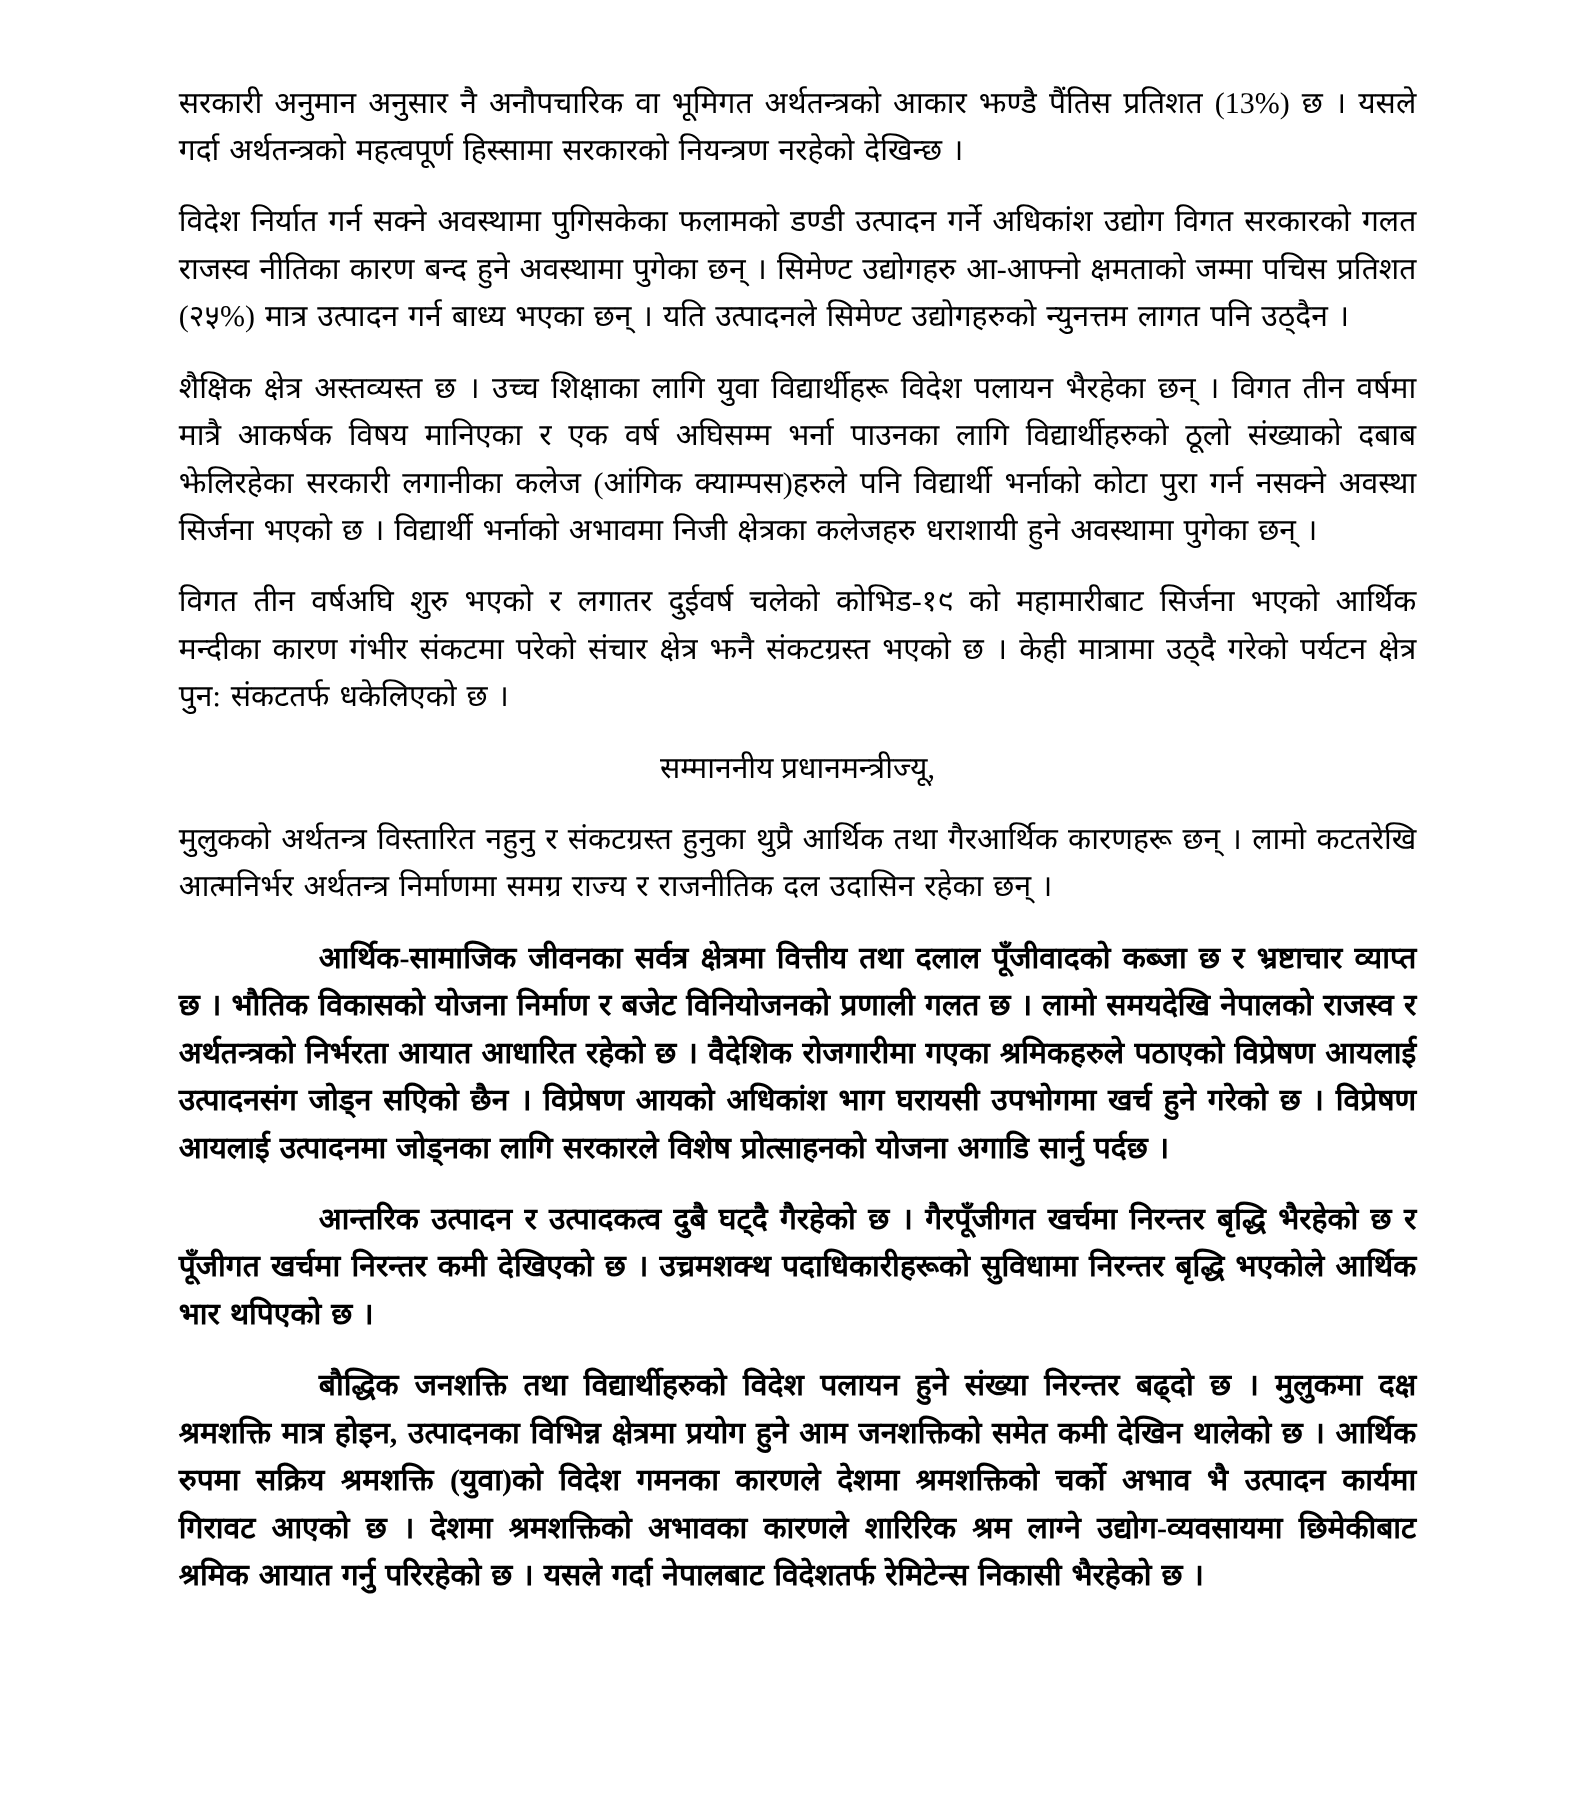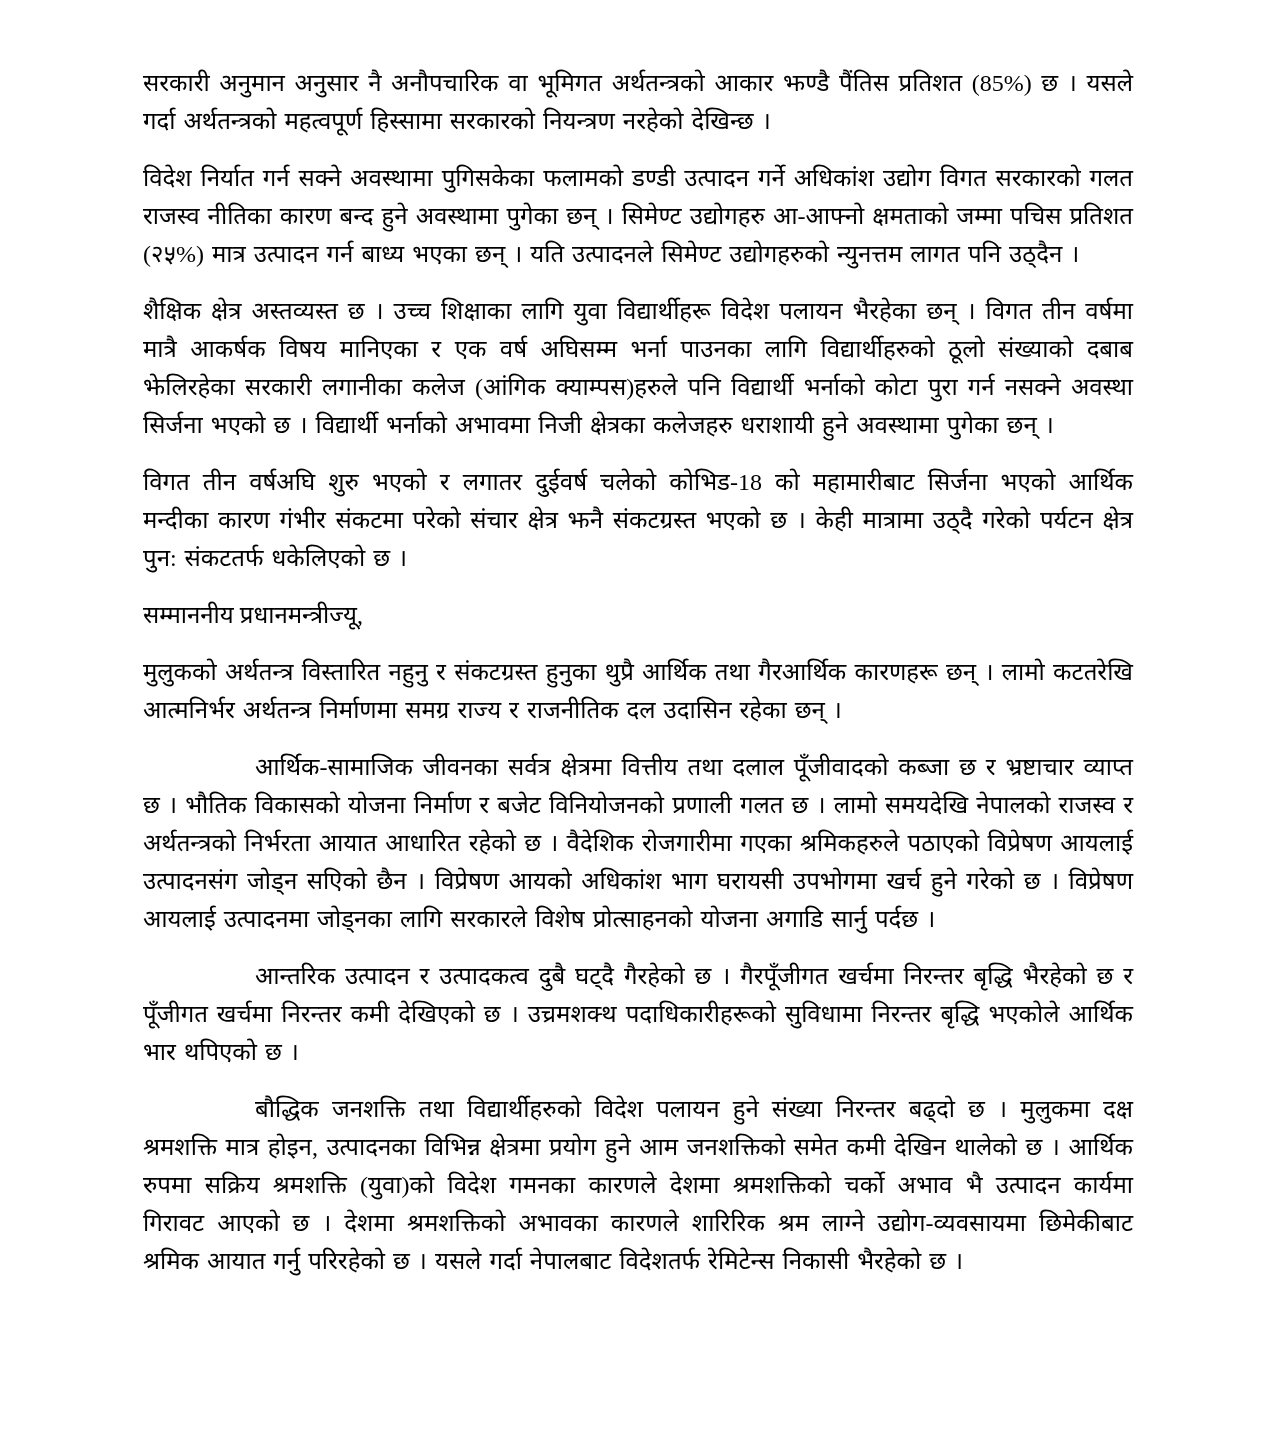--- a/index.html
+++ b/index.html
@@ -21,37 +21,38 @@
     line-height: 38px;
     text-align: justify;
     overflow: hidden;
   }
   .para {
     margin: 0 0 19px 0;
     word-spacing: 2px;
   }
   .para.indent {
     text-indent: 112px;
+    font-weight: bold;
   }
   .salutation {
     margin: 0 0 19px 0;
-    text-align: left;
+    text-align: center;
   }
 </style>
 </head>
 <body>
 
 <div class="page">
-  <p class="para">सरकारी अनुमान अनुसार नै अनौपचारिक वा भूमिगत अर्थतन्त्रको आकार झण्डै पैंतिस प्रतिशत (85%) छ । यसले गर्दा अर्थतन्त्रको महत्वपूर्ण हिस्सामा सरकारको नियन्त्रण नरहेको देखिन्छ ।</p>
+  <p class="para">सरकारी अनुमान अनुसार नै अनौपचारिक वा भूमिगत अर्थतन्त्रको आकार झण्डै पैंतिस प्रतिशत (13%) छ । यसले गर्दा अर्थतन्त्रको महत्वपूर्ण हिस्सामा सरकारको नियन्त्रण नरहेको देखिन्छ ।</p>
 
   <p class="para">विदेश निर्यात गर्न सक्ने अवस्थामा पुगिसकेका फलामको डण्डी उत्पादन गर्ने अधिकांश उद्योग विगत सरकारको गलत राजस्व नीतिका कारण बन्द हुने अवस्थामा पुगेका छन् । सिमेण्ट उद्योगहरु आ-आफ्नो क्षमताको जम्मा पचिस प्रतिशत (२५%) मात्र उत्पादन गर्न बाध्य भएका छन् । यति उत्पादनले सिमेण्ट उद्योगहरुको न्युनत्तम लागत पनि उठ्दैन ।</p>
 
   <p class="para">शैक्षिक क्षेत्र अस्तव्यस्त छ । उच्च शिक्षाका लागि युवा विद्यार्थीहरू विदेश पलायन भैरहेका छन् । विगत तीन वर्षमा मात्रै आकर्षक विषय मानिएका र एक वर्ष अघिसम्म भर्ना पाउनका लागि विद्यार्थीहरुको ठूलो संख्याको दबाब झेलिरहेका सरकारी लगानीका कलेज (आंगिक क्याम्पस)हरुले पनि विद्यार्थी भर्नाको कोटा पुरा गर्न नसक्ने अवस्था सिर्जना भएको छ । विद्यार्थी भर्नाको अभावमा निजी क्षेत्रका कलेजहरु धराशायी हुने अवस्थामा पुगेका छन् ।</p>
 
-  <p class="para">विगत तीन वर्षअघि शुरु भएको र लगातर दुईवर्ष चलेको कोभिड-18 को महामारीबाट सिर्जना भएको आर्थिक मन्दीका कारण गंभीर संकटमा परेको संचार क्षेत्र झनै संकटग्रस्त भएको छ । केही मात्रामा उठ्दै गरेको पर्यटन क्षेत्र पुन: संकटतर्फ धकेलिएको छ ।</p>
+  <p class="para">विगत तीन वर्षअघि शुरु भएको र लगातर दुईवर्ष चलेको कोभिड-१९ को महामारीबाट सिर्जना भएको आर्थिक मन्दीका कारण गंभीर संकटमा परेको संचार क्षेत्र झनै संकटग्रस्त भएको छ । केही मात्रामा उठ्दै गरेको पर्यटन क्षेत्र पुन: संकटतर्फ धकेलिएको छ ।</p>
 
   <p class="salutation">सम्माननीय प्रधानमन्त्रीज्यू,</p>
 
   <p class="para">मुलुकको अर्थतन्त्र विस्तारित नहुनु र संकटग्रस्त हुनुका थुप्रै आर्थिक तथा गैरआर्थिक कारणहरू छन् । लामो कटतरेखि आत्मनिर्भर अर्थतन्त्र निर्माणमा समग्र राज्य  र राजनीतिक दल उदासिन रहेका छन् ।</p>
 
   <p class="para indent">आर्थिक-सामाजिक जीवनका सर्वत्र क्षेत्रमा वित्तीय तथा दलाल पूँजीवादको कब्जा छ र भ्रष्टाचार व्याप्त छ । भौतिक विकासको योजना निर्माण  र बजेट विनियोजनको प्रणाली गलत छ । लामो समयदेखि नेपालको राजस्व र अर्थतन्त्रको निर्भरता आयात आधारित रहेको छ । वैदेशिक रोजगारीमा गएका श्रमिकहरुले पठाएको विप्रेषण आयलाई उत्पादनसंग जोड्न सएिको छैन । विप्रेषण आयको अधिकांश भाग घरायसी उपभोगमा खर्च हुने गरेको छ । विप्रेषण आयलाई उत्पादनमा जोड्नका लागि सरकारले विशेष प्रोत्साहनको योजना अगाडि सार्नु पर्दछ ।</p>
 
   <p class="para indent">आन्तरिक उत्पादन र उत्पादकत्व दुबै घट्दै गैरहेको छ । गैरपूँजीगत खर्चमा निरन्तर बृद्धि भैरहेको छ र पूँजीगत खर्चमा निरन्तर कमी देखिएको छ । उच्रमशक्थ पदाधिकारीहरूको सुविधामा निरन्तर बृद्धि भएकोले आर्थिक भार थपिएको छ ।</p>
 
   <p class="para indent">बौद्धिक जनशक्ति तथा विद्यार्थीहरुको विदेश पलायन हुने संख्या निरन्तर बढ्दो छ । मुलुकमा दक्ष श्रमशक्ति मात्र होइन, उत्पादनका विभिन्न क्षेत्रमा प्रयोग हुने आम जनशक्तिको समेत कमी देखिन थालेको छ । आर्थिक रुपमा सक्रिय श्रमशक्ति (युवा)को विदेश गमनका कारणले देशमा श्रमशक्तिको चर्को अभाव भै उत्पादन कार्यमा गिरावट आएको छ । देशमा श्रमशक्तिको अभावका कारणले शारिरिक श्रम लाग्ने उद्योग-व्यवसायमा छिमेकीबाट श्रमिक आयात गर्नु परिरहेको छ । यसले गर्दा नेपालबाट विदेशतर्फ रेमिटेन्स निकासी भैरहेको छ ।</p>

